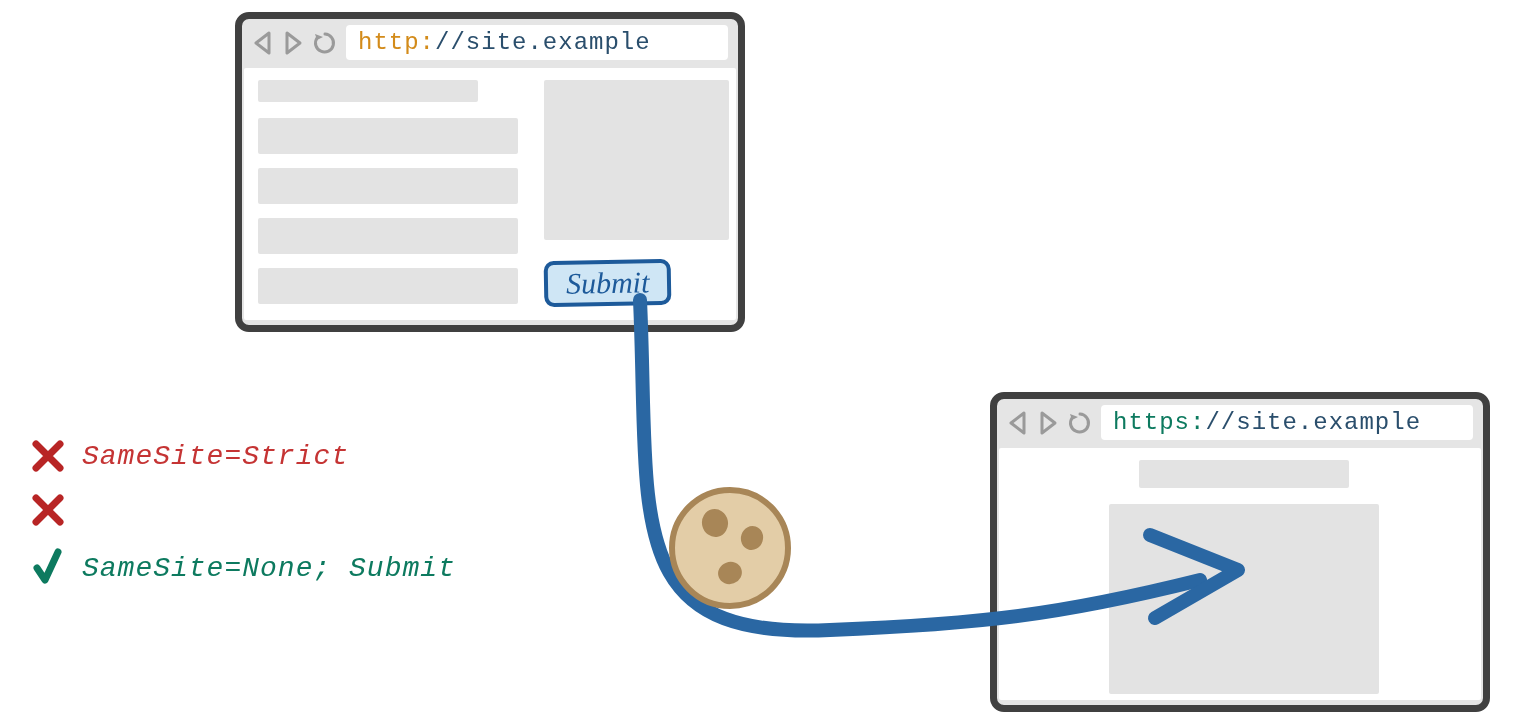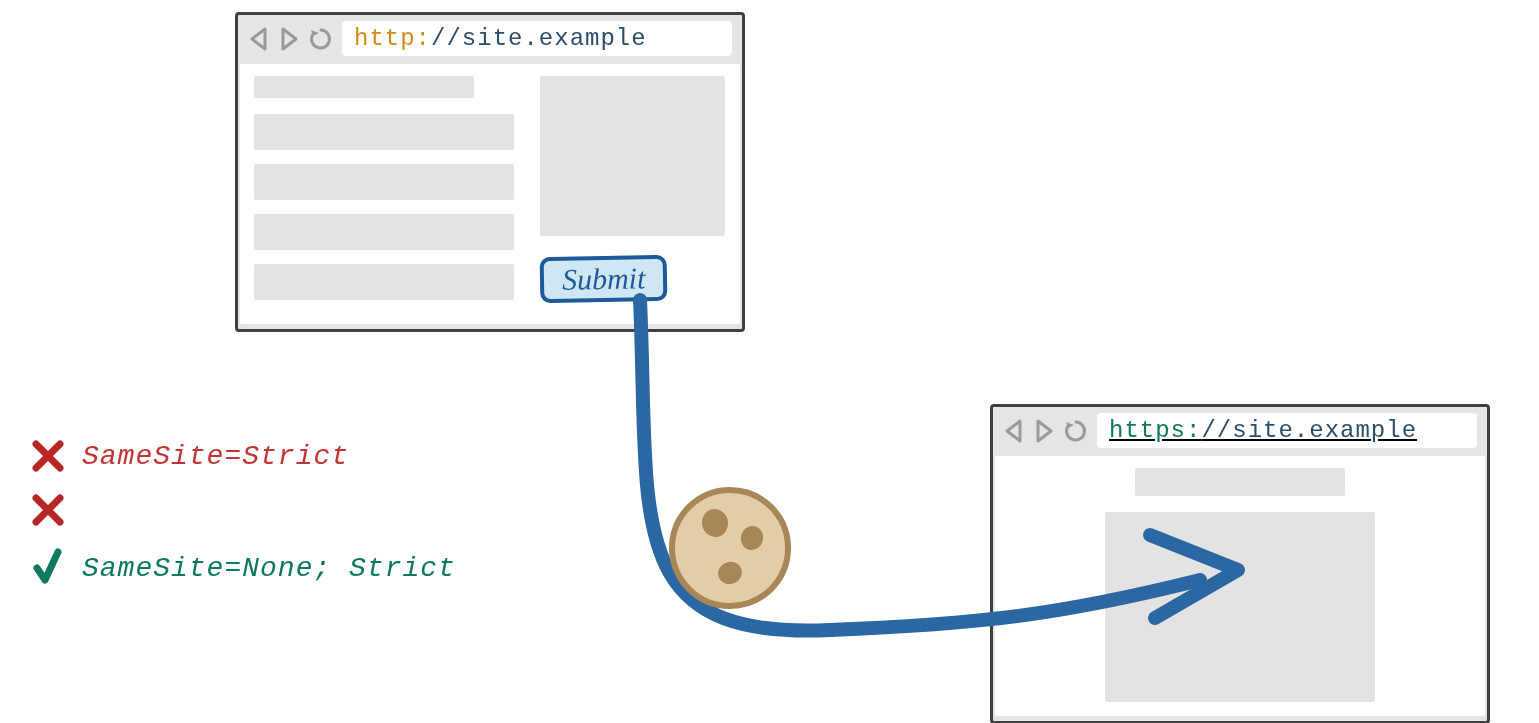--- a/index.html
+++ b/index.html
@@ -6,22 +6,22 @@
   body {
     width: 1539px;
     height: 723px;
     position: relative;
     font-family: "Courier New", monospace;
     background: #fff;
   }
   .browser {
     position: absolute;
     background: #e5e5e5;
-    border: 3px solid #404040;
-    border-radius: 4px;
+    border: 7px solid #404040;
+    border-radius: 14px;
   }
   .browser-top {
     display: flex;
     align-items: center;
     padding: 6px 10px;
     gap: 8px;
   }
   .nav-icon {
     display: inline-flex;
     align-items: center;
@@ -124,21 +124,21 @@
     <div class="ph" style="left:14px; top:12px; width:220px; height:22px;"></div>
     <div class="ph" style="left:14px; top:50px; width:260px; height:36px;"></div>
     <div class="ph" style="left:14px; top:100px; width:260px; height:36px;"></div>
     <div class="ph" style="left:14px; top:150px; width:260px; height:36px;"></div>
     <div class="ph" style="left:14px; top:200px; width:260px; height:36px;"></div>
     <div class="ph" style="left:300px; top:12px; width:185px; height:160px;"></div>
     <div class="submit-btn" style="left:300px; top:192px;">Submit</div>
   </div>
 </div>
 
-<div class="browser" style="left:990px; top:404px; width:500px; height:320px;text-decoration:underline;">
+<div class="browser" style="left:990px; top:392px; width:500px; height:320px;">
   <div class="browser-top">
     <span class="nav-icon">
       <svg width="22" height="26">
           <path d="M17 3 L4 13 L17 23 Z" fill="none" stroke="#9a9a9a" stroke-width="3" stroke-linejoin="round"></path>
         </svg>
     </span>
     <span class="nav-icon">
       <svg width="22" height="26">
           <path d="M5 3 L18 13 L5 23 Z" fill="none" stroke="#9a9a9a" stroke-width="3" stroke-linejoin="round"></path>
         </svg>
@@ -188,15 +188,15 @@
           <path d="M4 4 L28 28 M28 4 L4 28" stroke="#b82525" stroke-width="7" stroke-linecap="round"></path>
         </svg>
     </span>
   </div>
   <div class="legend-row">
     <span class="legend-mark">
       <svg width="32" height="40">
           <path d="M5 20 L13 32 L26 4" stroke="#0d7a5f" stroke-width="7" stroke-linecap="round" stroke-linejoin="round" fill="none"></path>
         </svg>
     </span>
-    <span class="legend-text-green">SameSite=None; Strict</span>
+    <span class="legend-text-green">SameSite=None; Submit</span>
   </div>
 </div>
 
 </body></html>

